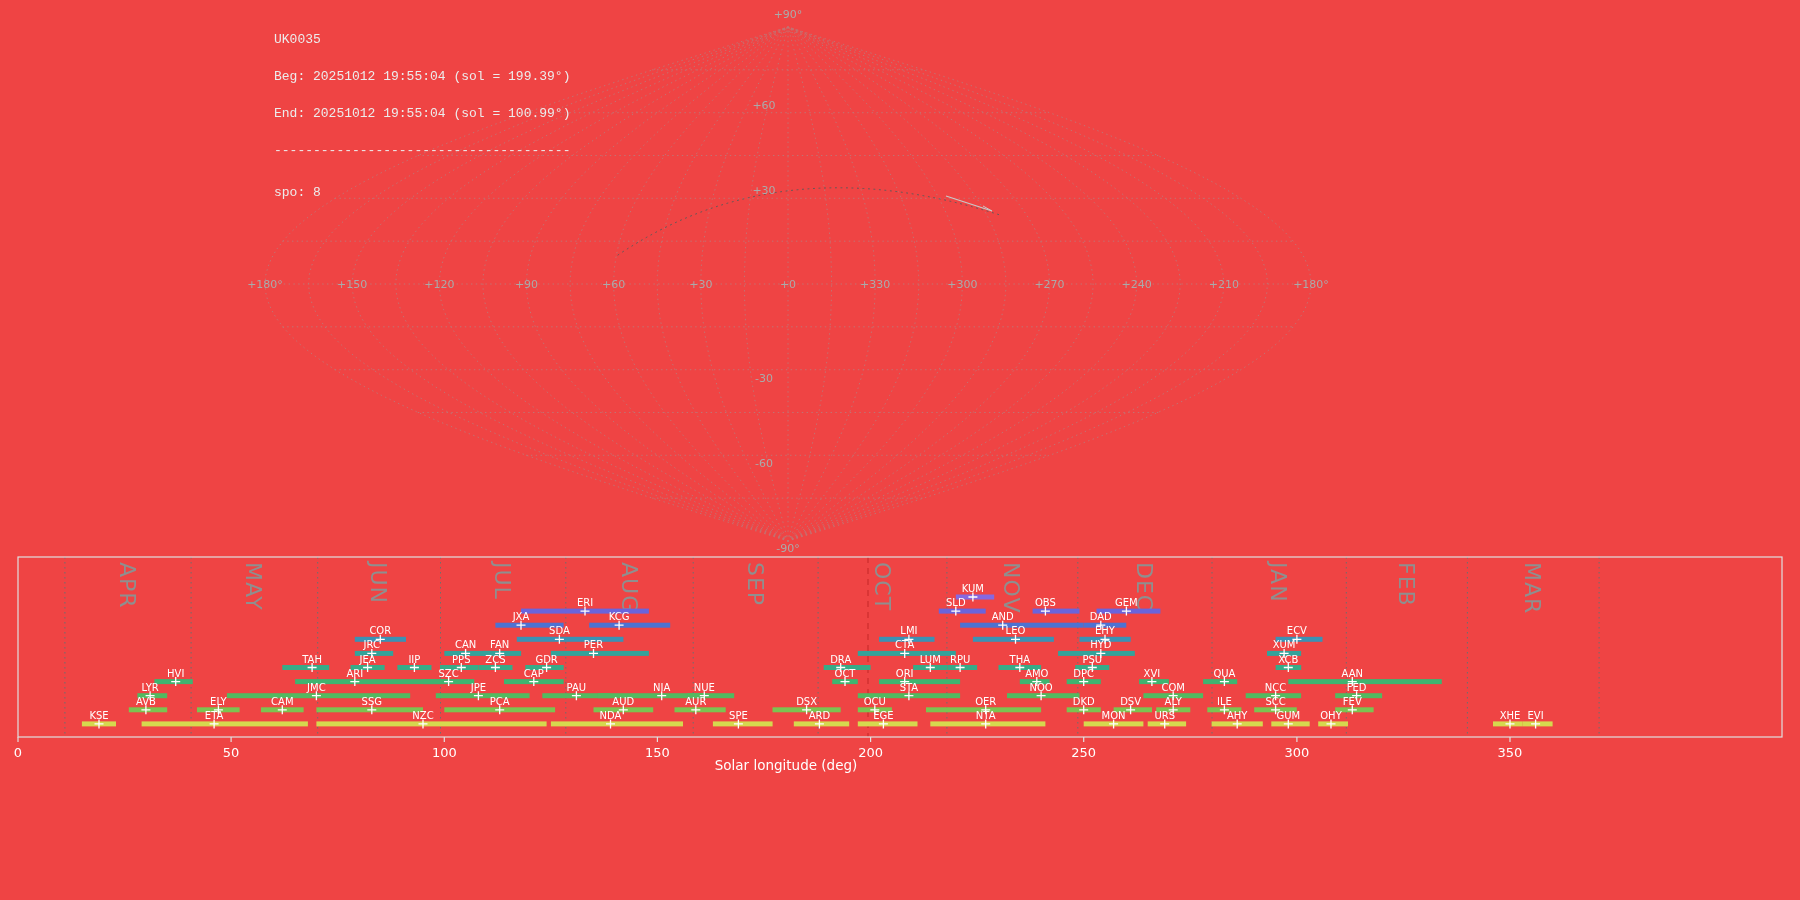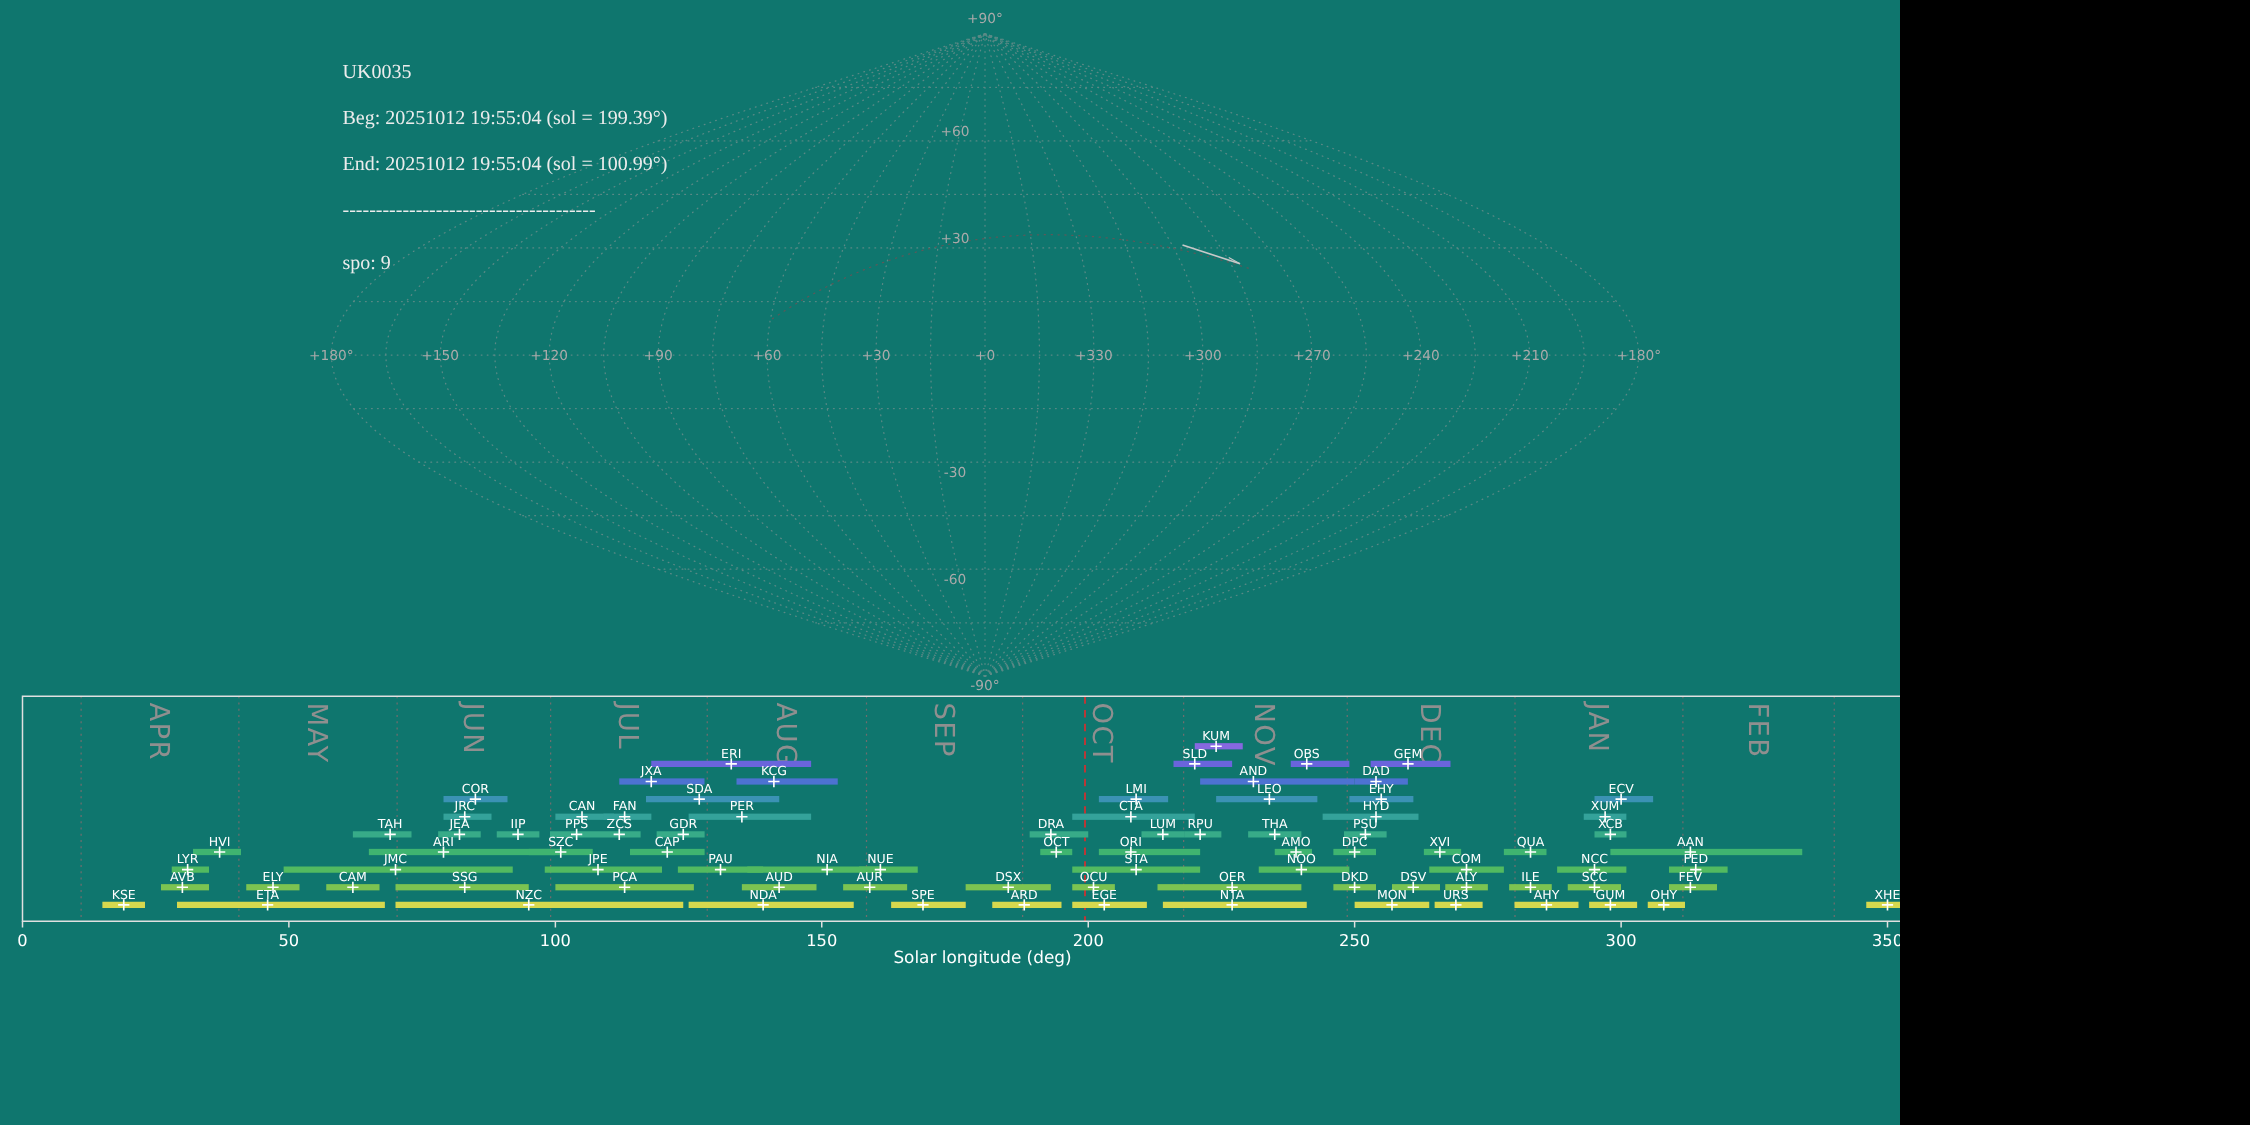--- a/index.html
+++ b/index.html
@@ -1,19 +1,19 @@
 <!DOCTYPE html>
 <html><head>
 <meta charset="utf-8">
 <style>
   html,body{margin:0;padding:0;background:#000;}
-  #page{position:relative;width:1520px;height:900px;background:#0f766e;overflow:hidden;
+  #page{position:relative;width:1800px;height:900px;background:#ef4444;overflow:hidden;
         font-family:"DejaVu Sans",sans-serif;}
-  #header{position:absolute;left:274px;top:27px;color:#ececec;
-          font-family:Liberation Serif, serif;font-size:16px;line-height:12.4px;white-space:pre;}
+  #header{position:absolute;left:274px;top:9px;color:#ececec;
+          font-family:Liberation Mono, monospace;font-size:13px;line-height:12.4px;white-space:pre;}
   #header .gap{margin-top:4px;}
   svg{position:absolute;left:0;top:0;}
   #sky{top:0;}
   #activity{top:555px;}
   svg text{font-family:"DejaVu Sans",sans-serif;}
 </style>
 </head>
 <body>
 
 <div id="page">
@@ -79,21 +79,21 @@
       <text x="764" y="194.33333333333331" fill="#aaaaaa" font-size="11" text-anchor="middle">+30</text>
       <text x="764" y="381.6666666666667" fill="#aaaaaa" font-size="11" text-anchor="middle">-30</text>
       <text x="764" y="467.33333333333337" fill="#aaaaaa" font-size="11" text-anchor="middle">-60</text>
     </svg>
 
   <div id="header">
     <div>UK0035</div>
     <div>Beg: 20251012 19:55:04 (sol = 199.39°)</div>
     <div>End: 20251012 19:55:04 (sol = 100.99°)</div>
     <div>--------------------------------------</div>
-    <div class="gap">spo: 9</div>
+    <div class="gap">spo: 8</div>
   </div>
 
   <svg id="activity" width="1800" height="345" viewBox="0 0 1800 345">
       <line x1="64.9" y1="2" x2="64.9" y2="182" stroke="#6e6e6e" stroke-width="1" stroke-dasharray="1.5 3.5"></line>
       <line x1="191.1" y1="2" x2="191.1" y2="182" stroke="#6e6e6e" stroke-width="1" stroke-dasharray="1.5 3.5"></line>
       <line x1="317.7" y1="2" x2="317.7" y2="182" stroke="#6e6e6e" stroke-width="1" stroke-dasharray="1.5 3.5"></line>
       <line x1="440.5" y1="2" x2="440.5" y2="182" stroke="#6e6e6e" stroke-width="1" stroke-dasharray="1.5 3.5"></line>
       <line x1="565.8" y1="2" x2="565.8" y2="182" stroke="#6e6e6e" stroke-width="1" stroke-dasharray="1.5 3.5"></line>
       <line x1="693.2" y1="2" x2="693.2" y2="182" stroke="#6e6e6e" stroke-width="1" stroke-dasharray="1.5 3.5"></line>
       <line x1="818.1" y1="2" x2="818.1" y2="182" stroke="#6e6e6e" stroke-width="1" stroke-dasharray="1.5 3.5"></line>

